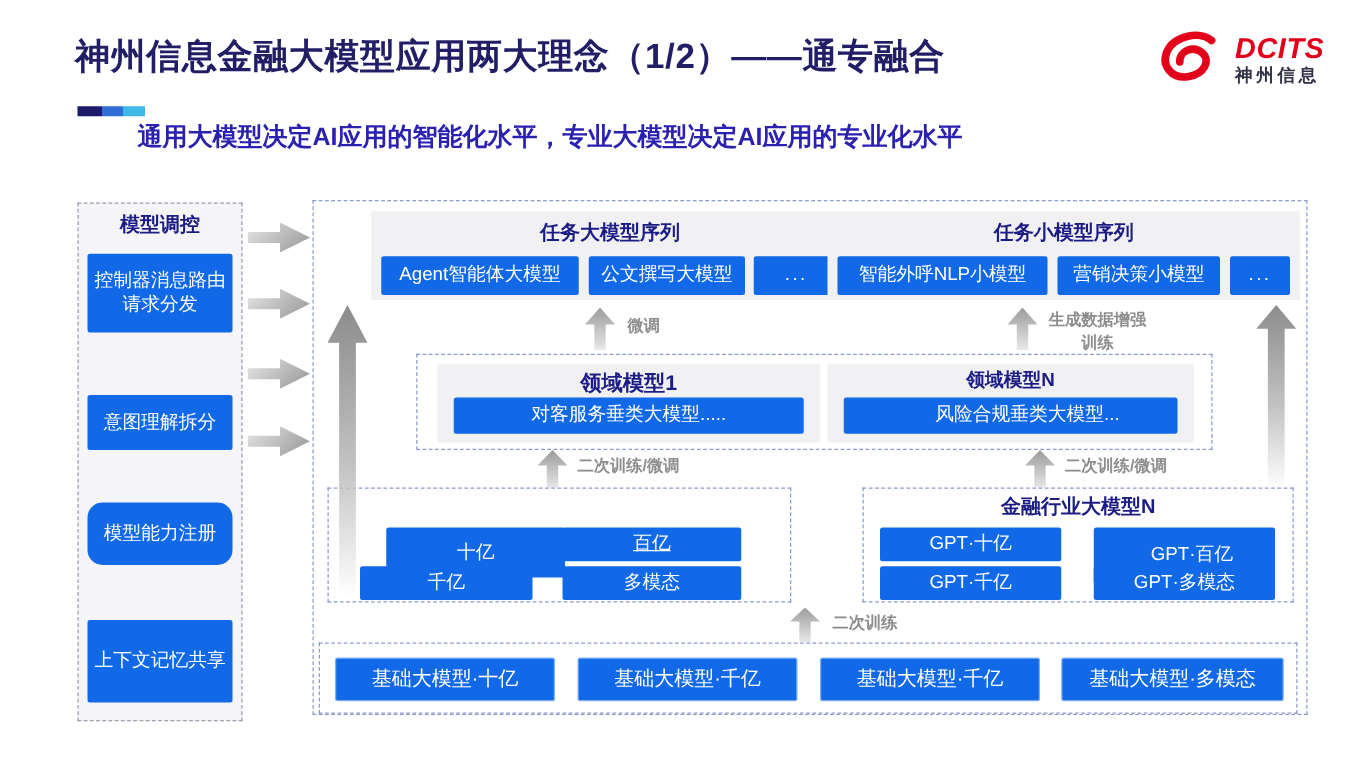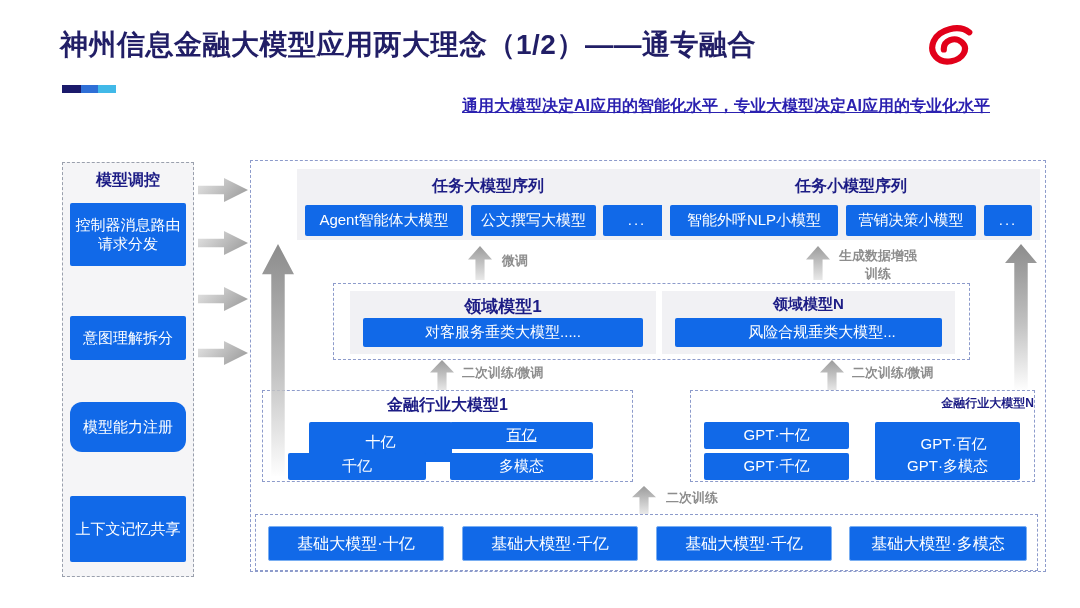--- a/index.html
+++ b/index.html
@@ -6,21 +6,21 @@
     --blue:#1169e8; --navy:#211e66; --subtitle:#2b21b0; --red:#e2001a;
     --panel:#f1f1f4; --ptitle:#1c1c85; --gray-label:#8d8d8d; --dash:#8d9bcb;
   }
   *{margin:0;padding:0;box-sizing:border-box;}
   body{background:#e8e8e8;font-family:"Liberation Sans","DejaVu Sans",sans-serif;}
   .slide{position:relative;width:1080px;height:608px;background:#ffffff;overflow:hidden;margin:0 auto;}
   .abs{position:absolute;}
   .slide-title{left:60px;top:26px;width:850px;font-size:28px;font-weight:bold;color:var(--navy);letter-spacing:.5px;}
   .accent-bar{left:62px;top:85px;width:54px;height:8px;
     background:linear-gradient(to right,#1b1a6b 0 36%,#2f6fd6 36% 67%,#41b9e8 67% 100%);}
-  .slide-subtitle{left:110px;top:96px;width:880px;text-align:right;font-size:16px;font-weight:bold;color:var(--subtitle);text-decoration:underline;}
+  .slide-subtitle{left:110px;top:96px;width:880px;text-align:left;font-size:20px;font-weight:bold;color:var(--subtitle);}
   .logo{left:926px;top:18px;width:140px;height:58px;display:flex;align-items:center;gap:6px;}
   .swirl{color:var(--red);width:56px;height:48px;flex:0 0 auto;}
   .logo-text{display:flex;flex-direction:column;line-height:1.05;}
   .logo-brand{color:var(--red);font-size:23px;font-weight:bold;font-style:italic;letter-spacing:.5px;}
   .logo-brand-cn{color:#2f2f45;font-size:14px;font-weight:bold;letter-spacing:3px;margin-top:3px;}
   .sidebar{left:62px;top:162px;width:132px;height:415px;border:1px dashed #9aa0ad;background:#f5f5f7;}
   .sidebar-title{left:62px;top:170px;width:132px;text-align:center;font-size:16px;font-weight:bold;color:var(--ptitle);}
   .btn{background:var(--blue);color:#fff;display:flex;align-items:center;justify-content:center;
     text-align:center;border-radius:2px;line-height:1.25;}
   .side-btn{left:70px;width:116px;font-size:15px;padding:2px 4px;}
@@ -47,20 +47,24 @@
   <div class="abs slide-title">神州信息金融大模型应用两大理念（1/2）——通专融合</div>
   <div class="abs accent-bar"></div>
   <div class="abs slide-subtitle">通用大模型决定AI应用的智能化水平，专业大模型决定AI应用的专业化水平</div>
 
   <div class="abs logo">
     <svg class="swirl" viewBox="0 0 64 54">
       <g fill="none" stroke="currentColor" stroke-linecap="round" transform="rotate(-14 32 27)">
         <path d="M53 15 C44 3 20 3 11 15 C2 27 10 41 25 42 C39 43 48 33 42 24 C36 15 22 17 20 27" stroke-width="7"></path>
       </g>
     </svg>
+    <div class="logo-text">
+      <span class="logo-brand">DCITS</span>
+      <span class="logo-brand-cn">神州信息</span>
+    </div>
   </div>
 
   <div class="abs sidebar"></div>
   <div class="abs sidebar-title">模型调控</div>
   <div class="abs btn side-btn" style="top:203px;height:63px;">控制器消息路由请求分发</div>
   <div class="abs btn side-btn" style="top:316px;height:44px;">意图理解拆分</div>
   <div class="abs btn side-btn" style="top:402px;height:50px;border-radius:12px;">模型能力注册</div>
   <div class="abs btn side-btn" style="top:496px;height:66px;">上下文记忆共享</div>
 
   <div class="abs right-arrow" style="top:178px;"></div>
@@ -99,29 +103,28 @@
       <div class="btn chip" style="left:13px;top:27px;right:13px;height:29px;padding-left:27px;">风险合规垂类大模型...</div>
     </div>
   </div>
 
   <div class="abs up-arrow" style="left:430px;top:360px;width:24px;height:31px;"></div>
   <div class="abs glabel" style="left:462px;top:364px;">二次训练/微调</div>
   <div class="abs up-arrow" style="left:820px;top:360px;width:24px;height:31px;"></div>
   <div class="abs glabel" style="left:852px;top:364px;">二次训练/微调</div>
 
   <div class="abs dash-box" style="left:262px;top:390px;width:371px;height:92px;">
-    <div class="panel-title" style="top:4px;font-size:16px;">金融行业大模型1</div>
     <div class="btn chip" style="left:25px;top:31px;width:143px;height:40px;margin-left:21px;">十亿</div>
     <div class="btn chip" style="left:187px;top:31px;width:143px;height:27px;text-decoration:underline;">百亿</div>
     <div class="btn chip" style="left:25px;top:62px;width:138px;height:27px;">千亿</div>
     <div class="btn chip" style="left:187px;top:62px;width:143px;height:27px;">多模态</div>
   </div>
 
   <div class="abs dash-box" style="left:690px;top:390px;width:345px;height:92px;">
-    <div class="panel-title" style="top:4px;font-size:12px;text-align:right;">金融行业大模型N</div>
+    <div class="panel-title" style="top:4px;font-size:16px;">金融行业大模型N</div>
     <div class="btn chip" style="left:13px;top:31px;width:145px;height:27px;">GPT·十亿</div>
     <div class="btn chip" style="left:184px;top:31px;width:145px;height:45px;padding-left:12px;">GPT·百亿</div>
     <div class="btn chip" style="left:13px;top:62px;width:145px;height:27px;">GPT·千亿</div>
     <div class="btn chip" style="left:184px;top:62px;width:145px;height:27px;">GPT·多模态</div>
   </div>
 
   <div class="abs up-arrow" style="left:632px;top:486px;width:24px;height:28px;"></div>
   <div class="abs glabel" style="left:666px;top:489px;">二次训练</div>
 
   <div class="abs dash-box" style="left:255px;top:514px;width:783px;height:57px;">

